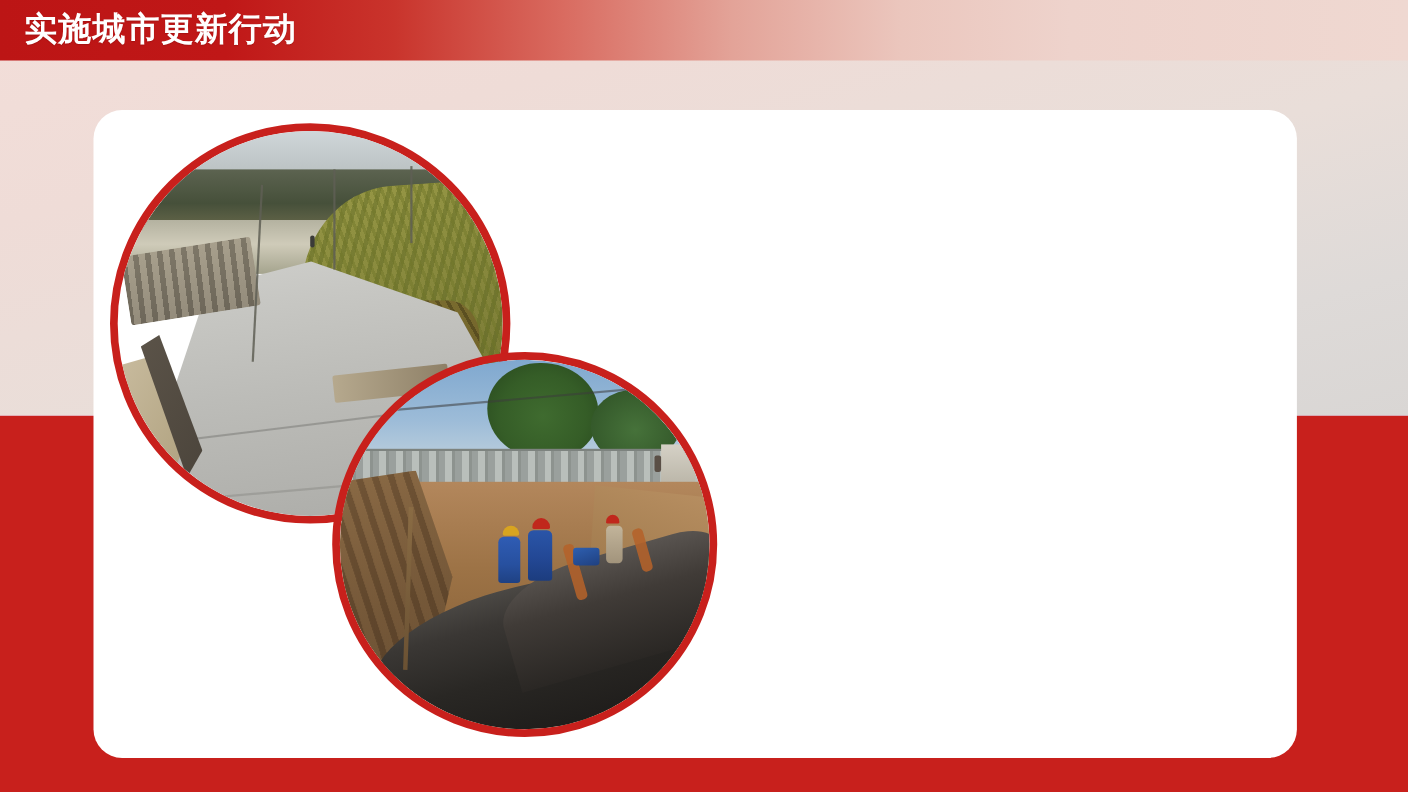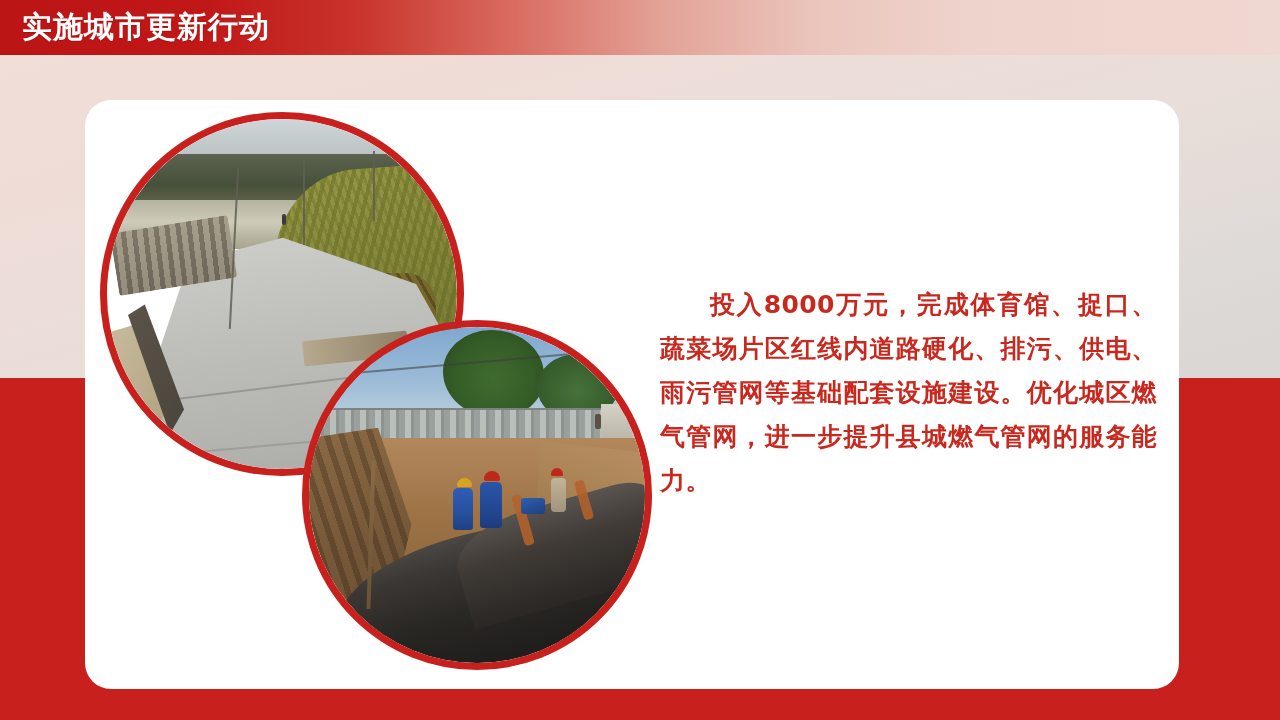--- a/index.html
+++ b/index.html
@@ -369,15 +369,14 @@
       <div class="pipe-worker w-body-blue2" style="left:43%; top:48%;"></div>
 
       <div class="pipe-worker w-helmet-red" style="left:52%; top:43%;"></div>
       <div class="pipe-worker w-body-blue" style="left:51%; top:46%;"></div>
 
       <div class="pipe-worker w-helmet-red" style="left:72%; top:42%; width:12px; height:8px;"></div>
       <div class="pipe-worker w-body-tan" style="left:72%; top:45%;"></div>
     </div>
   </div>
 
-  <div class="body-text">投入8000万元，完成体育馆、捉口、蔬菜场片区红线内道路硬化、排污、供电、雨污管网等基础配套设施建设。优化城区燃气管网，进一步提升县城燃气管网的服务能力。</div>
 
 </div>
 
 </body></html>

